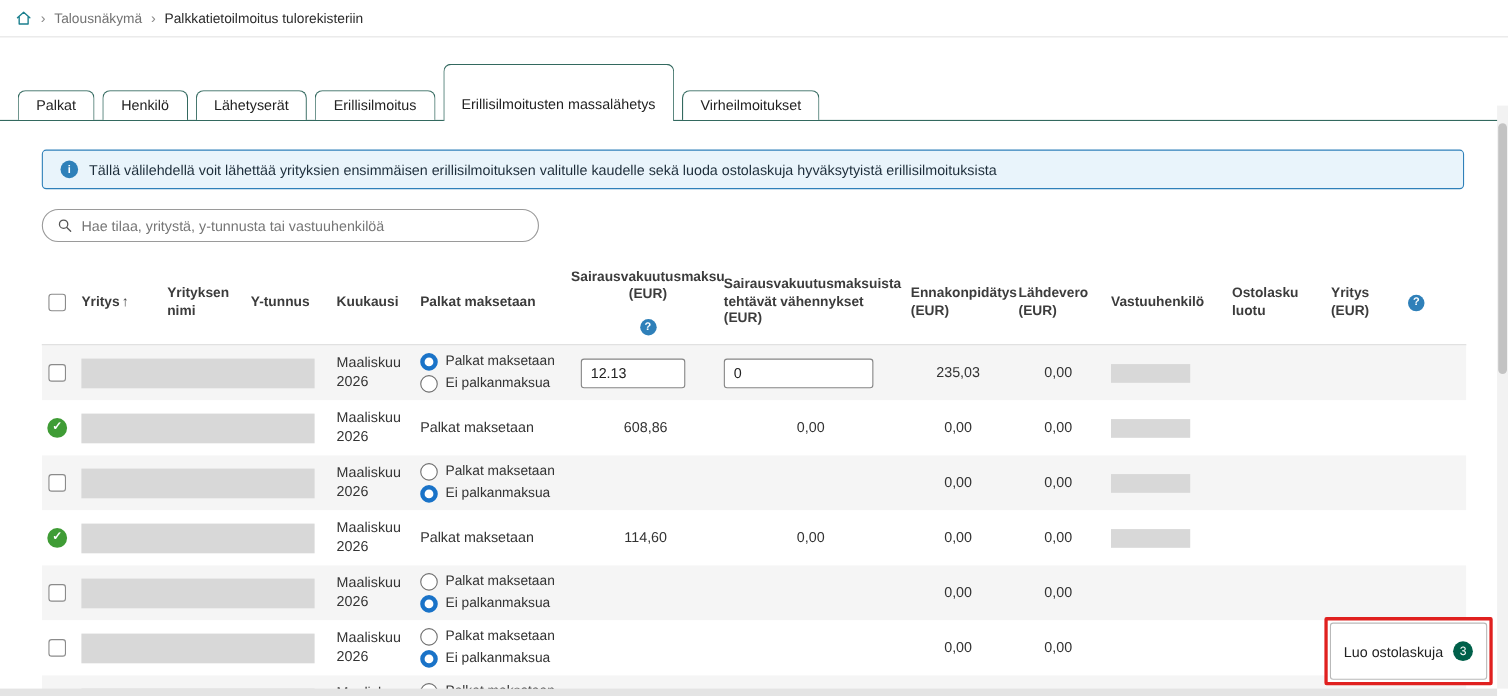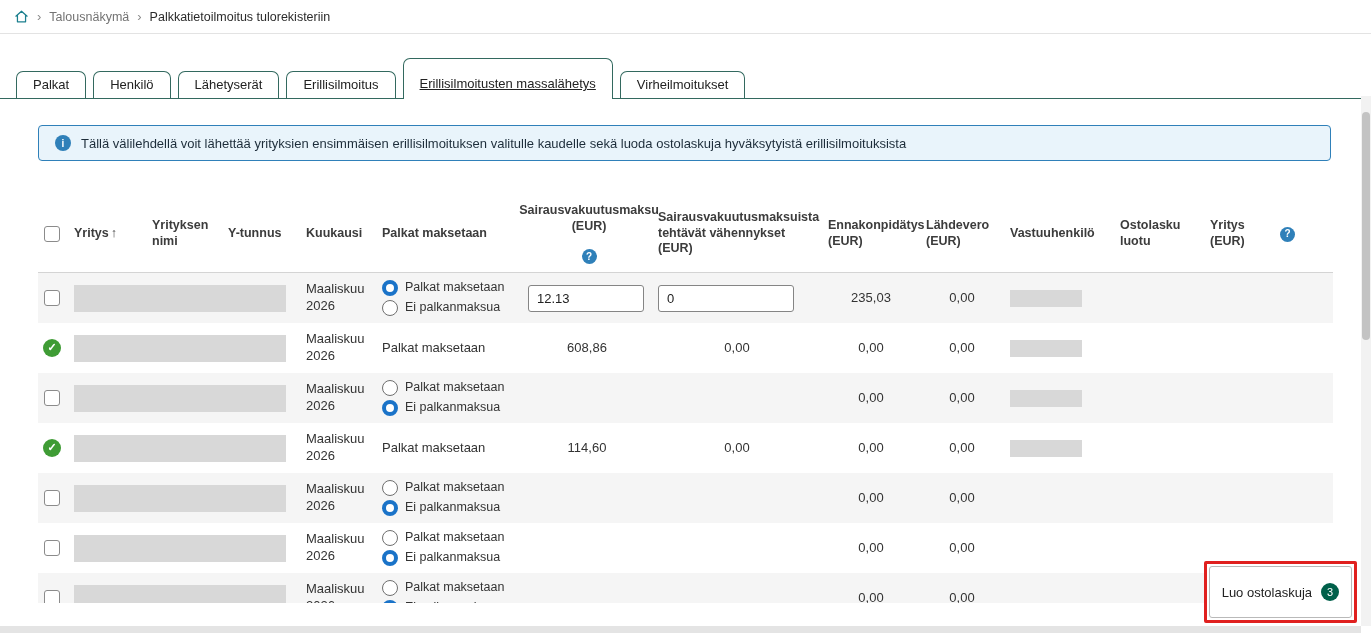--- a/index.html
+++ b/index.html
@@ -24,21 +24,21 @@
     margin-top:24px; padding-left:16px;
     display:flex; align-items:flex-end;
     border-bottom:1px solid #33695f;
   }
   .tab {
     border:1px solid #33695f; border-bottom:none;
     border-radius:7px 7px 0 0; background:#fff;
     padding:5px 16px 6px; margin-right:7px; cursor:pointer;
     white-space:nowrap; color:#222;
   }
-  .tab.active { padding-top:17px; padding-bottom:8px; margin-bottom:-1px; z-index:2; position:relative;text-decoration:underline; }
+  .tab.active { padding-top:28px; padding-bottom:8px; margin-bottom:-1px; z-index:2; position:relative; }
 
   
   .info-banner {
     margin:26px 40px 0 38px;
     background:#e9f4fb; border:1px solid #2f80b9; border-radius:4px;
     padding:9px 16px; display:flex; align-items:center; gap:10px;
     color:#1d2d3a;
   }
   .icon-circle {
     width:16px; height:16px; border-radius:50%; background:#2f80b9;
@@ -100,21 +100,21 @@
     width:18px; height:18px; border-radius:50%; background:#3f9c35; color:#fff;
     font-size:11px; font-weight:bold; display:inline-flex; align-items:center; justify-content:center;
   }
 
   .pay-group { display:flex; flex-direction:column; gap:4px; }
   .pay-opt { display:flex; align-items:center; gap:7px; font-size:12.5px; cursor:pointer; }
   .radio { width:16px; height:16px; border-radius:50%; border:1.5px solid #6f6f6f; background:#fff; flex:none; }
   .radio.sel { border:4.5px solid #1a73c8; }
 
   .cell-input {
-    width:116px; height:27px; border:1px solid #858585; border-radius:3px;
+    width:95px; height:27px; border:1px solid #858585; border-radius:3px;
     padding:0 8px; font-size:13px; font-family:inherit; color:#222; background:#fff;
   }
   .cell-input.wide { width:136px; }
 
   
   .footer-action {
     position:absolute; right:14px; bottom:10px;
     border:3px solid #e0201f; padding:2px; border-radius:2px; background:#fff;
   }
   .create-btn {
@@ -155,20 +155,29 @@
     <div class="tab active">Erillisilmoitusten massalähetys</div>
     <div class="tab">Virheilmoitukset</div>
   </div>
 
 <div class="info-banner">
   <span class="icon-circle">i</span>
   <span>Tällä välilehdellä voit lähettää yrityksien ensimmäisen erillisilmoituksen valitulle kaudelle sekä luoda ostolaskuja hyväksytyistä erillisilmoituksista</span>
 </div>
 
 <div class="toolbar">
+  <div class="search-box">
+    <span style="display:inline-flex;">
+      <svg width="14" height="14" viewBox="0 0 24 24">
+          <circle cx="10" cy="10" r="6.5" fill="none" stroke="#555" stroke-width="2"></circle>
+          <line x1="15" y1="15" x2="21" y2="21" stroke="#555" stroke-width="2" stroke-linecap="round"></line>
+        </svg>
+    </span>
+    <input type="text" placeholder="Hae tilaa, yritystä, y-tunnusta tai vastuuhenkilöä" style="">
+  </div>
 </div>
 
 <div class="table">
   <div class="thead">
     <div class="th c-check">
         <span class="checkbox"></span>
       </div>
     <div class="th"><span>Yritys</span><span class="sort-arrow">↑</span></div>
     <div class="th">Yrityksen nimi</div>
     <div class="th">Y-tunnus</div>

